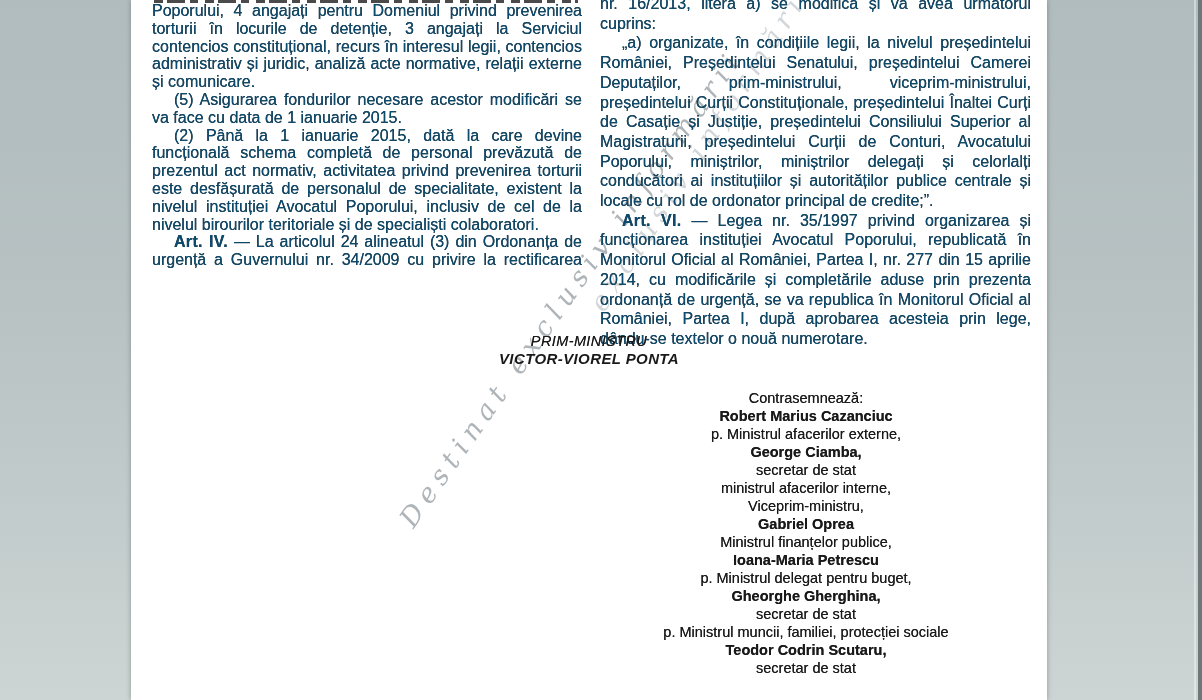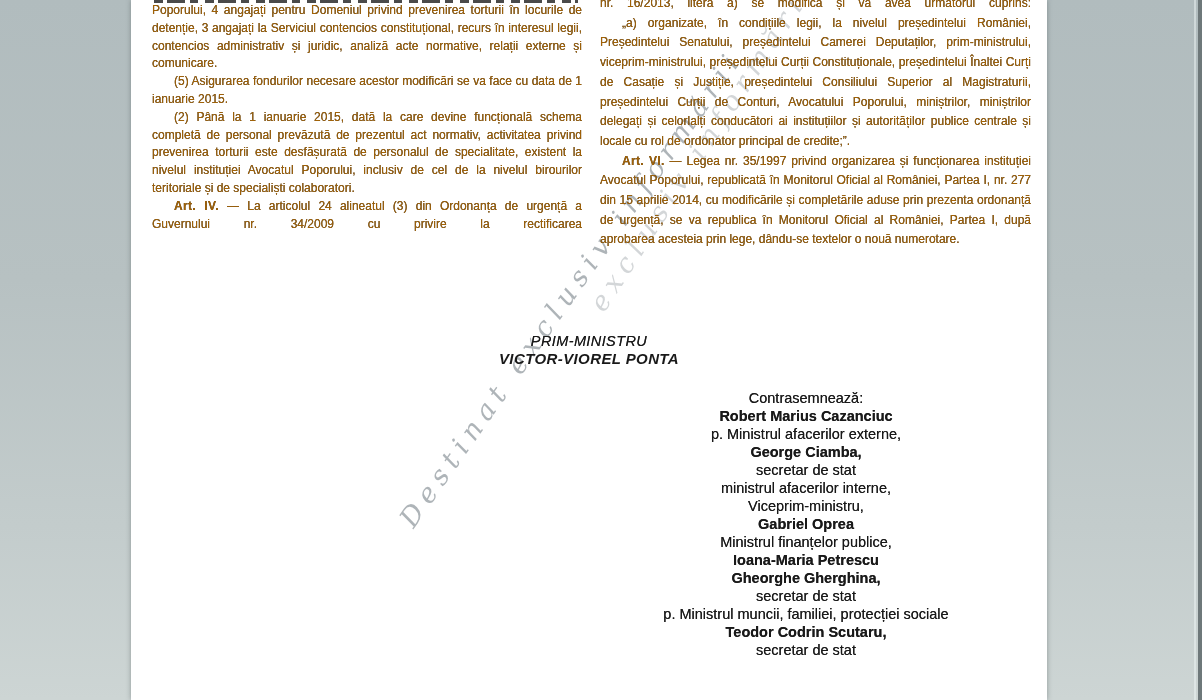--- a/index.html
+++ b/index.html
@@ -10,21 +10,21 @@
   }
   .paper{
     position:absolute; left:131px; top:0; width:916px; height:700px;
     background:#ffffff; overflow:hidden;
     box-shadow:0 0 5px rgba(70,80,82,.45);
   }
   .right-edge{position:absolute; right:0; top:0; width:4px; height:700px; background:#6e787a;}
   .right-edge-hl{position:absolute; right:6px; top:0; width:2px; height:700px; background:rgba(244,250,250,.45);}
 
   
-  .col{position:absolute; color:#a16207; font-size:12px;
+  .col{position:absolute; color:#0c4a6e; font-size:16px;
        text-shadow:0 0 .5px rgba(25,25,25,.9);}
   .col-left{left:21px; top:2px; width:430px; line-height:17.8px;}
   .col-right{left:469px; top:-6px; width:431px; line-height:19.7px;}
   .para{margin:0; text-align:justify;}
   .para.indent{text-indent:22px;}
   .para.jlast{text-align-last:justify;}
   .para b{font-weight:bold; letter-spacing:.3px;}
 
   .sliver{
     position:absolute; left:23px; top:0; width:424px; height:3px; opacity:.8;
@@ -87,20 +87,21 @@
         <div class="cs-line cs-underline">Contrasemnează:</div>
         <div class="cs-line cs-bold">Robert Marius Cazanciuc</div>
         <div class="cs-line cs-normal">p. Ministrul afacerilor externe,</div>
         <div class="cs-line cs-bold">George Ciamba,</div>
         <div class="cs-line cs-normal">secretar de stat</div>
         <div class="cs-line cs-normal">ministrul afacerilor interne,</div>
         <div class="cs-line cs-normal">Viceprim-ministru,</div>
         <div class="cs-line cs-bold">Gabriel Oprea</div>
         <div class="cs-line cs-normal">Ministrul finanțelor publice,</div>
         <div class="cs-line cs-bold">Ioana-Maria Petrescu</div>
+        <div class="cs-line cs-normal">p. Ministrul delegat pentru buget,</div>
         <div class="cs-line cs-bold">Gheorghe Gherghina,</div>
         <div class="cs-line cs-normal">secretar de stat</div>
         <div class="cs-line cs-normal">p. Ministrul muncii, familiei, protecției sociale</div>
         <div class="cs-line cs-bold">Teodor Codrin Scutaru,</div>
         <div class="cs-line cs-normal">secretar de stat</div>
       </div>
 
   </div>
 
   <div class="right-edge-hl"></div>

